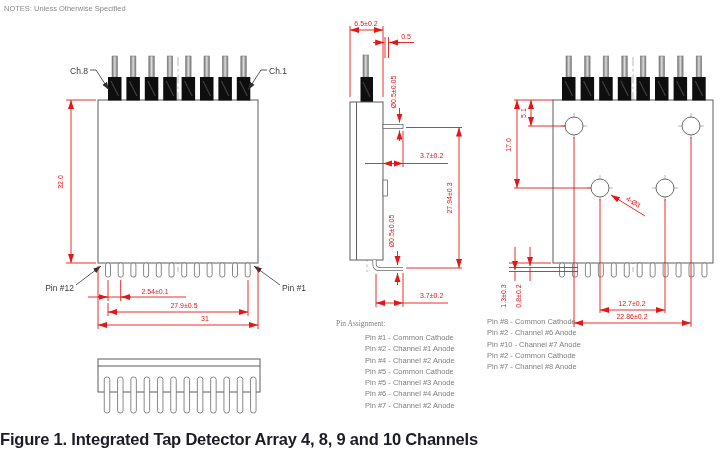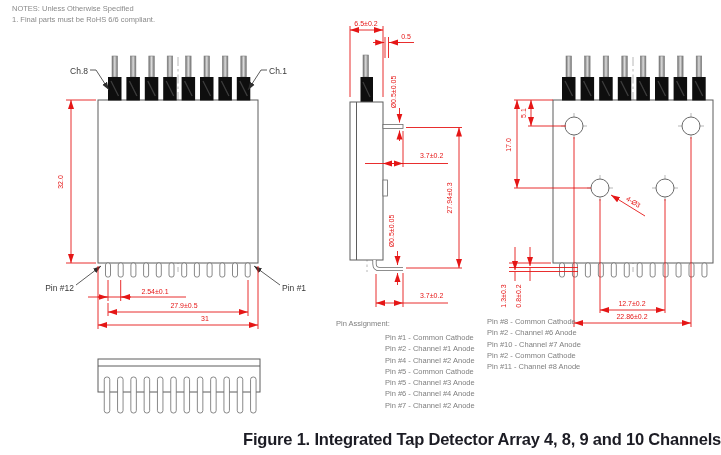--- a/index.html
+++ b/index.html
@@ -1,40 +1,39 @@
 <!DOCTYPE html>
 <html><head>
 <meta charset="utf-8">
 <style>
   html,body{margin:0;padding:0;background:#fff;}
   .canvas{position:relative;width:721px;height:455px;background:#ffffff;overflow:hidden;
           font-family:"Liberation Sans",sans-serif;}
-  .notes{position:absolute;left:12px;top:3px;font-size:7.5px;line-height:11px;color:#8a8a8a;}
+  .notes{position:absolute;left:4px;top:3px;font-size:7.5px;line-height:11px;color:#8a8a8a;}
   svg text{font-family:"Liberation Sans",sans-serif;}
   .redt{fill:#e51616;font-size:7px;}
   .blkt{fill:#3a3a3a;font-size:8.5px;}
   .red{stroke:#e51616;stroke-width:0.9;fill:none;}
   .out{stroke:#5d5d5d;stroke-width:1;fill:#fff;}
   .outn{stroke:#5d5d5d;stroke-width:1;fill:none;}
   .pin{fill:#fff;stroke:#6a6a6a;stroke-width:0.8;}
   .cl{stroke:#a6a6a6;stroke-width:0.8;stroke-dasharray:9 3 2.5 3;fill:none;}
   .blk{stroke:#333;stroke-width:0.8;fill:none;}
   .pa{position:absolute;font-size:7.5px;color:#808080;line-height:11.3px;}
-  .pa-title{position:absolute;left:336px;top:319px;font-size:7.5px;color:#808080;}
-  .caption{position:absolute;left:0;top:430px;width:100%;text-align:right;
+  .pa-title{position:absolute;left:336px;top:319px;font-size:7.5px;color:#808080;font-family:Liberation Serif, serif;}
+  .caption{position:absolute;left:0;top:430px;width:100%;text-align:left;
            font-size:16.5px;font-weight:600;color:#1c1c24;letter-spacing:-0.2px;}
 </style>
 </head>
 <body>
 
 <div class="canvas">
 
   <div class="notes">
     <div>NOTES: Unless Otherwise Specified</div>
-    <div>1. Final parts must be RoHS 6/6 compliant.</div>
   </div>
 
   <svg width="721" height="455" viewBox="0 0 721 455">
     <defs>
       <linearGradient id="fg" x1="0" y1="0" x2="1" y2="0">
         <stop offset="0" stop-color="#6d6d6d"></stop>
           <stop offset="0.5" stop-color="#dcdcdc"></stop>
           <stop offset="1" stop-color="#6d6d6d"></stop>
       </linearGradient>
       <marker id="ar" markerWidth="10" markerHeight="8" refX="9" refY="4" orient="auto-start-reverse" markerUnits="userSpaceOnUse">
@@ -238,31 +237,31 @@
         <line x1="530" y1="247" x2="530" y2="266" class="red" marker-end="url(#ar)"></line>
         <path d="M515,272 V281 M530,268 V281" class="red"></path>
         <text x="506" y="296" text-anchor="middle" class="redt" transform="rotate(-90 506 296)">1.3±0.3</text>
         <text x="521" y="296" text-anchor="middle" class="redt" transform="rotate(-90 521 296)">0.8±0.2</text>
       </g>
     </g>
   </svg>
 
   
   <div class="pa-title">Pin Assignment:</div>
-  <div class="pa" style="left:385px;top:332px;">
+  <div class="pa" style="left:365px;top:332px;">
     <div>Pin #1 - Common Cathode</div>
     <div>Pin #2 - Channel #1 Anode</div>
     <div>Pin #4 - Channel #2 Anode</div>
     <div>Pin #5 - Common Cathode</div>
     <div>Pin #5 - Channel #3 Anode</div>
     <div>Pin #6 - Channel #4 Anode</div>
     <div>Pin #7 - Channel #2 Anode</div>
   </div>
   <div class="pa" style="left:487px;top:316px;">
     <div>Pin #8 - Common Cathode</div>
     <div>Pin #2 - Channel #6 Anode</div>
     <div>Pin #10 - Channel #7 Anode</div>
     <div>Pin #2 - Common Cathode</div>
-    <div>Pin #11 - Channel #8 Anode</div>
+    <div>Pin #7 - Channel #8 Anode</div>
   </div>
 
   <div class="caption">Figure 1. Integrated Tap Detector Array 4, 8, 9 and 10 Channels</div>
 </div>
 
 </body></html>

